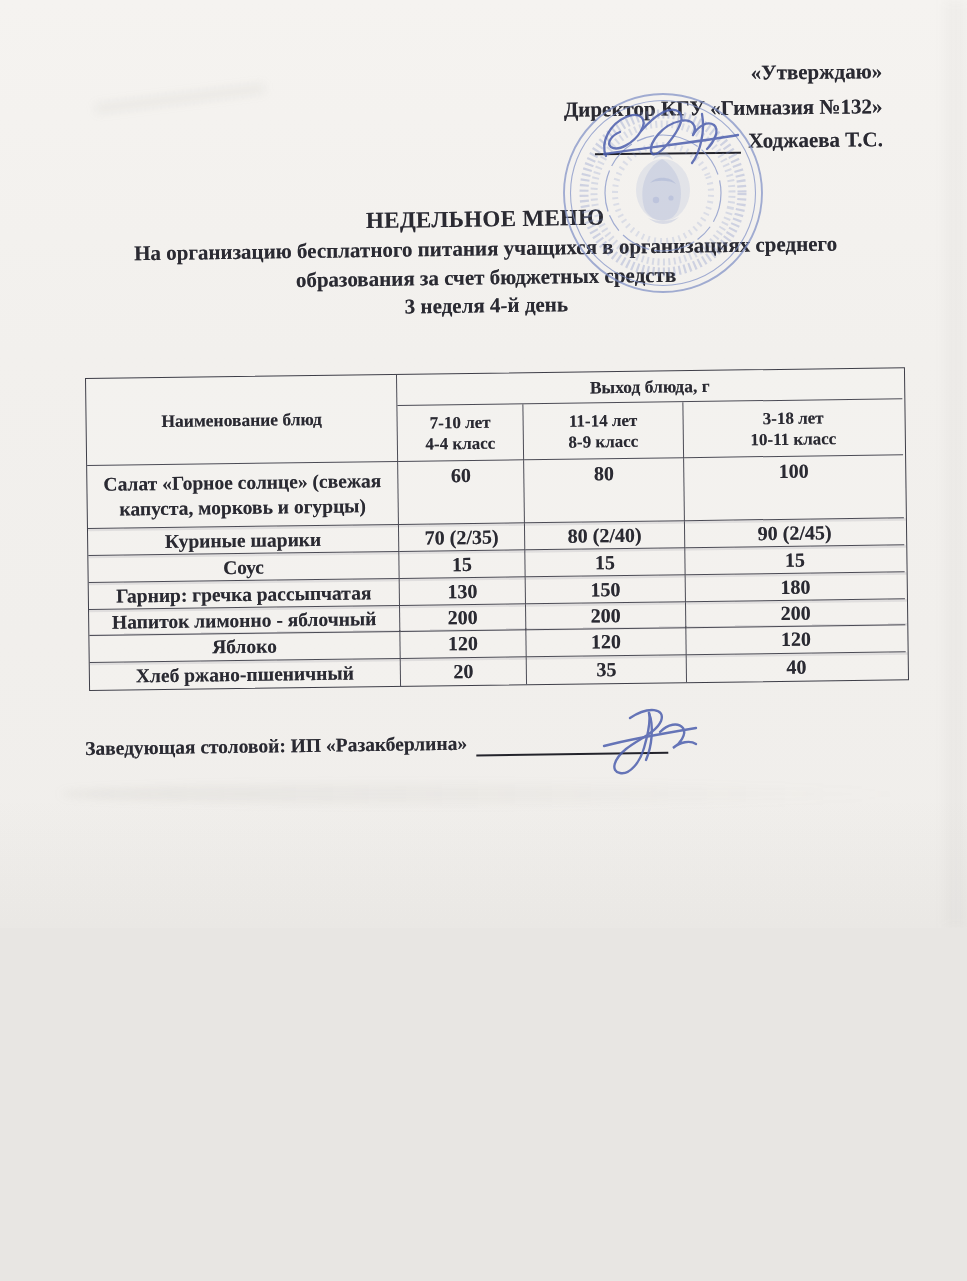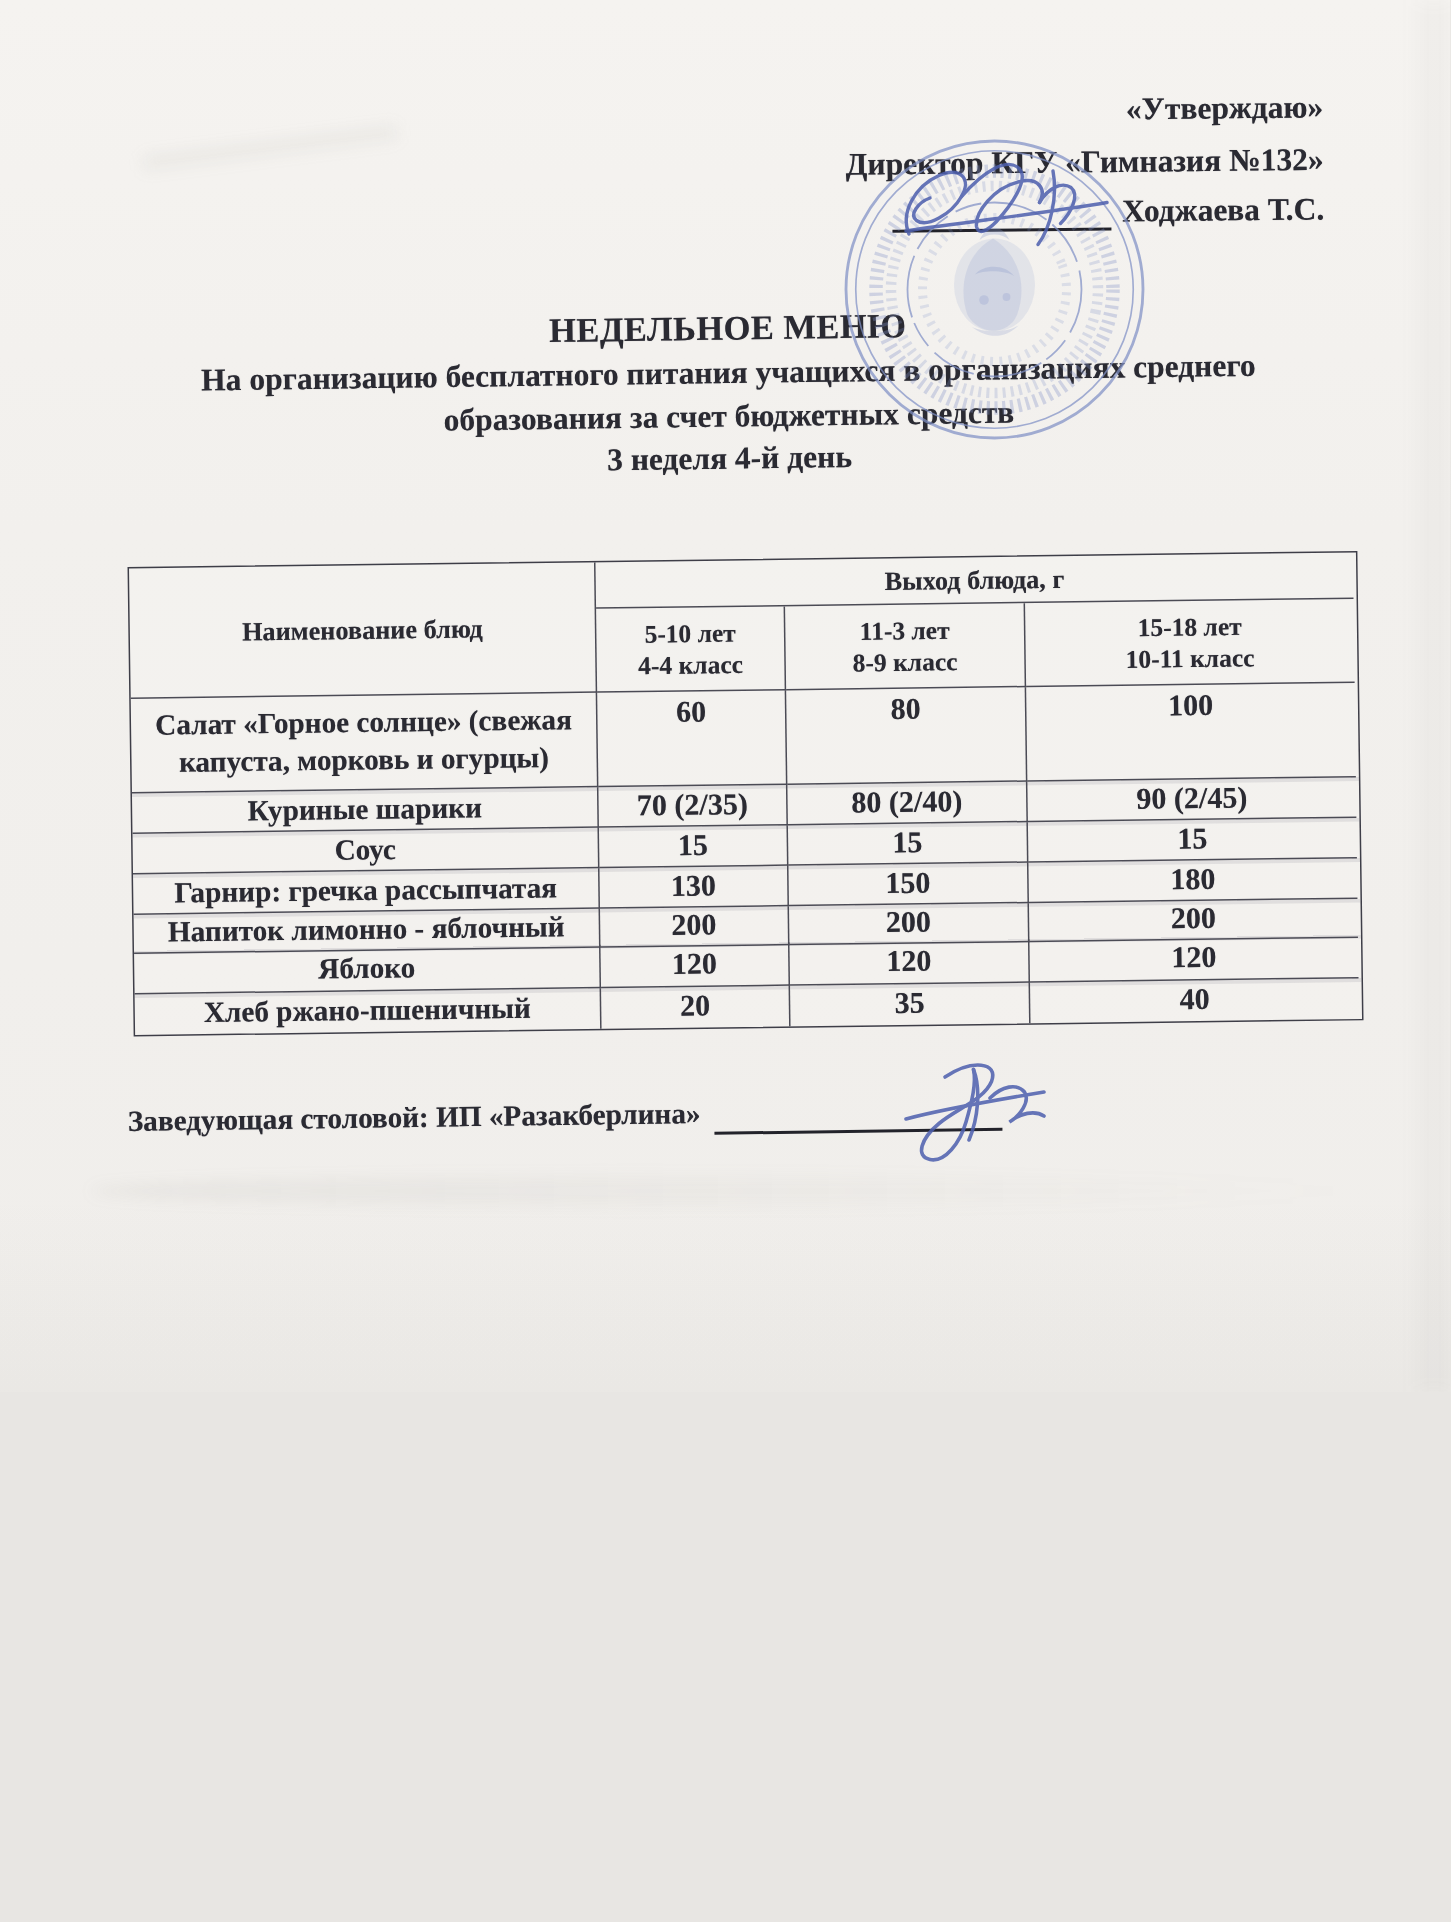--- a/index.html
+++ b/index.html
@@ -125,29 +125,29 @@
     <div class="s">На организацию бесплатного питания учащихся в организациях среднего</div>
     <div class="s">образования за счет бюджетных средств</div>
     <div class="s">3 неделя 4-й день</div>
   </div>
 
   <div class="menu-table">
     <div class="thead">
       <div class="cell dish-head">Наименование блюд</div>
       <div class="cell output-head">Выход блюда, г</div>
       <div class="cell age-cell">
-        <span>5-10 лет</span>
+        <span>7-10 лет</span>
         <span>4-4 класс</span>
       </div>
       <div class="cell age-cell">
-        <span>11-3 лет</span>
+        <span>11-14 лет</span>
         <span>8-9 класс</span>
       </div>
       <div class="cell age-cell norr">
-        <span>15-18 лет</span>
+        <span>3-18 лет</span>
         <span>10-11 класс</span>
       </div>
     </div>
     <div class="tbody">
     <div class="trow">
       <div class="cell dish">Салат «Горное солнце» (свежая капуста, морковь и огурцы)</div>
       <div class="cell val">60</div>
       <div class="cell val">80</div>
       <div class="cell val norr">100</div>
     </div>

